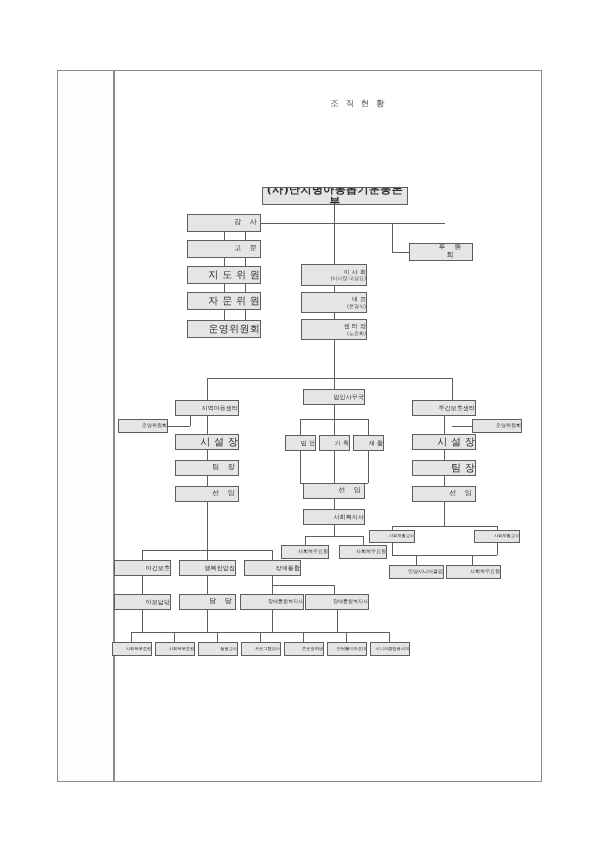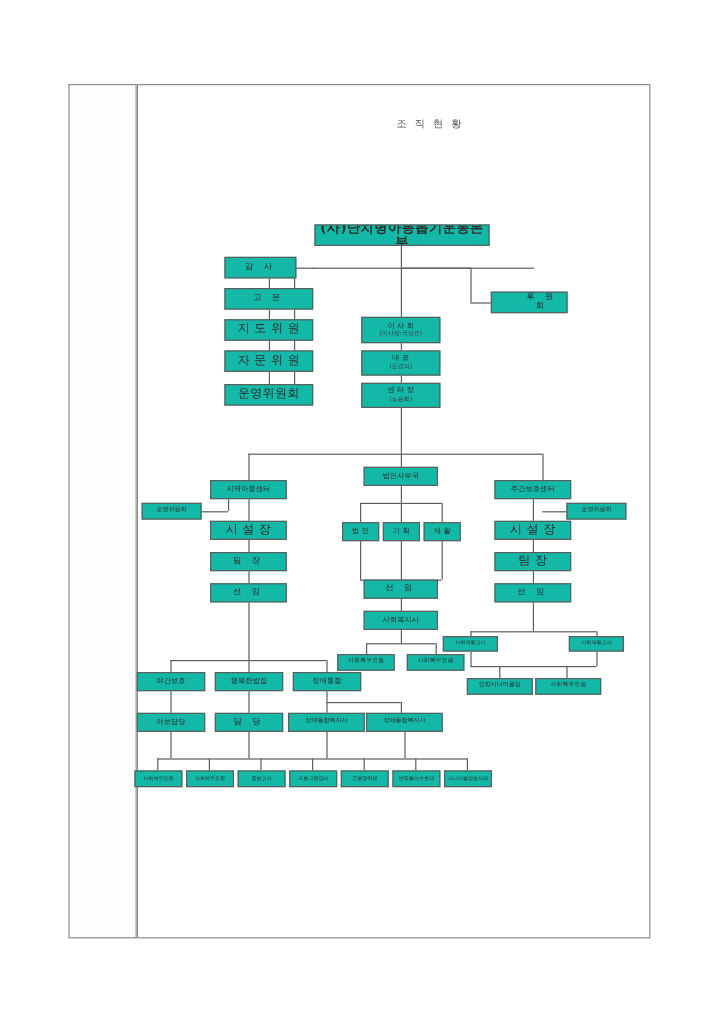--- a/index.html
+++ b/index.html
@@ -53,25 +53,25 @@
     position: absolute;
     left: 0; top: 0;
     width: 600px;
     height: 849px;
   }
 
   .node {
     position: absolute;
     box-sizing: border-box;
     border: 1px solid #5e5e5e;
-    background: #14b8a6;
+    background: #e5e5e5;
     color: #2b2b2b;
     display: flex;
     flex-direction: column;
-    align-items: center;
+    align-items: flex-end;
     justify-content: center;
     text-align: center;
     line-height: 1.08;
     letter-spacing: 0.2px;
     z-index: 3;
     overflow: hidden;
   }
   .node .sub {
     font-size: 5px;
     letter-spacing: 0px;
@@ -119,21 +119,21 @@
   <div id="chart">
 
     <div class="node t-root" style="left:262px; top:187px; width:146px; height:18px;">
       <span>(사)난치병아동돕기운동본부</span>
     </div>
 
     <div class="ln lv" style="left:334px; top:205px; height:18px;"></div>
 
     <div class="ln lh" style="left:245px; top:223px; width:200px;"></div>
 
-    <div class="node t-sp" style="left:187px; top:214px; width:60px; height:18px;">
+    <div class="node t-sp" style="left:187px; top:214px; width:74px; height:18px;">
       <span>감      사</span>
     </div>
     <div class="node t-sp" style="left:187px; top:240px; width:74px; height:18px;">
       <span>고      문</span>
     </div>
     <div class="node t-md" style="left:187px; top:266px; width:74px; height:18px;">
       <span>지 도 위 원</span>
     </div>
     <div class="node t-md" style="left:187px; top:292px; width:74px; height:18px;">
       <span>자 문 위 원</span>

